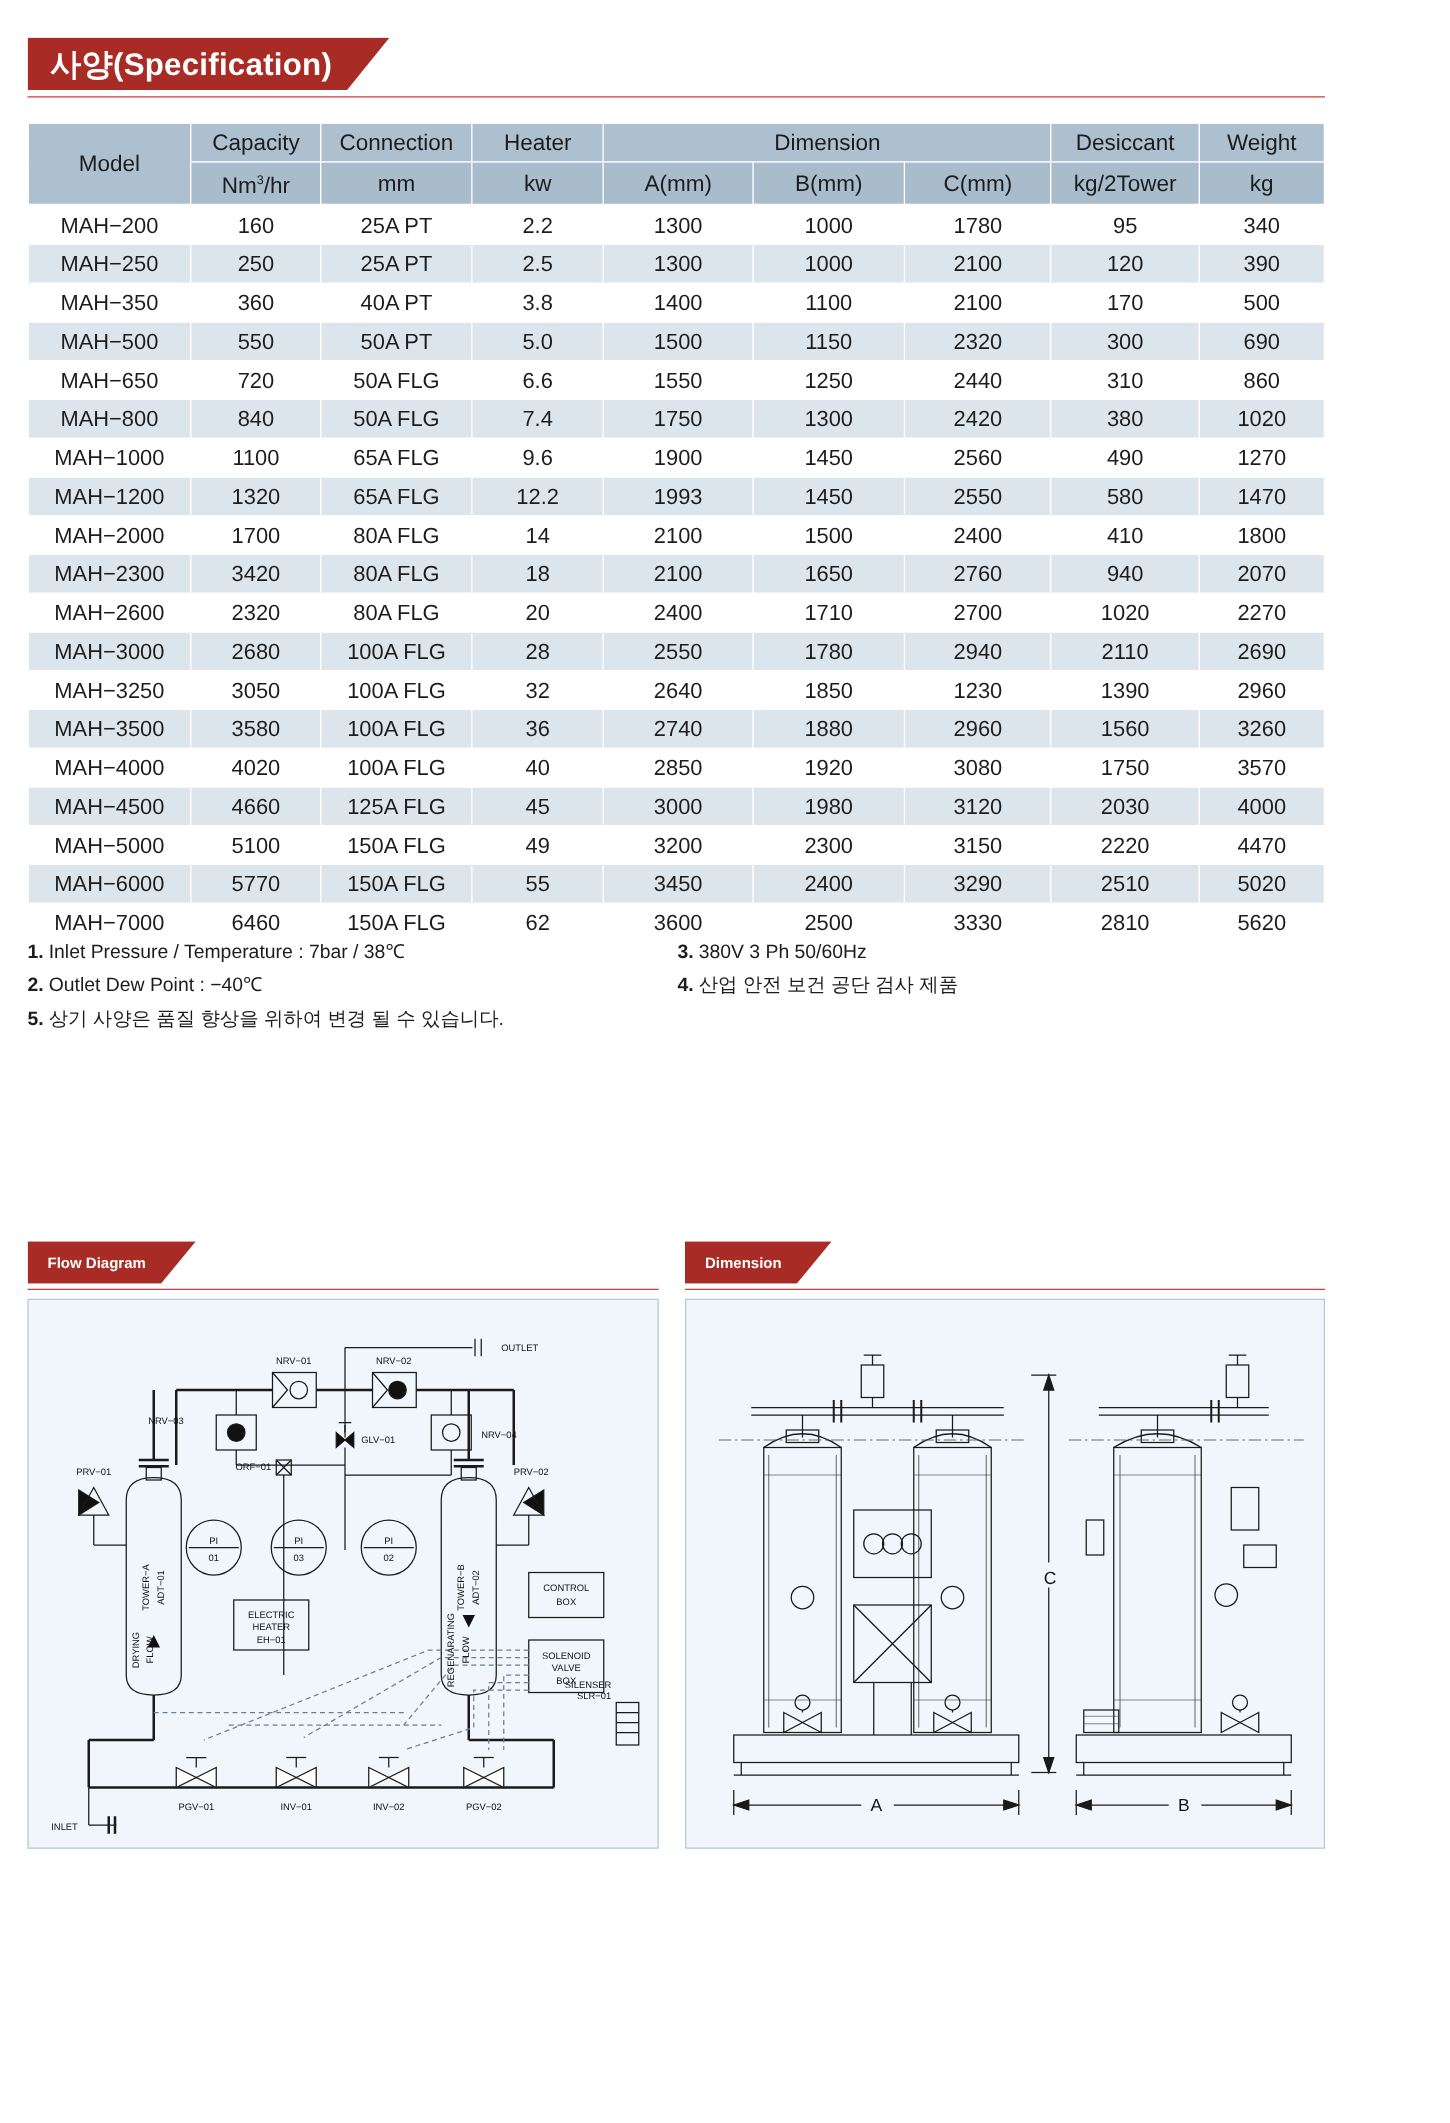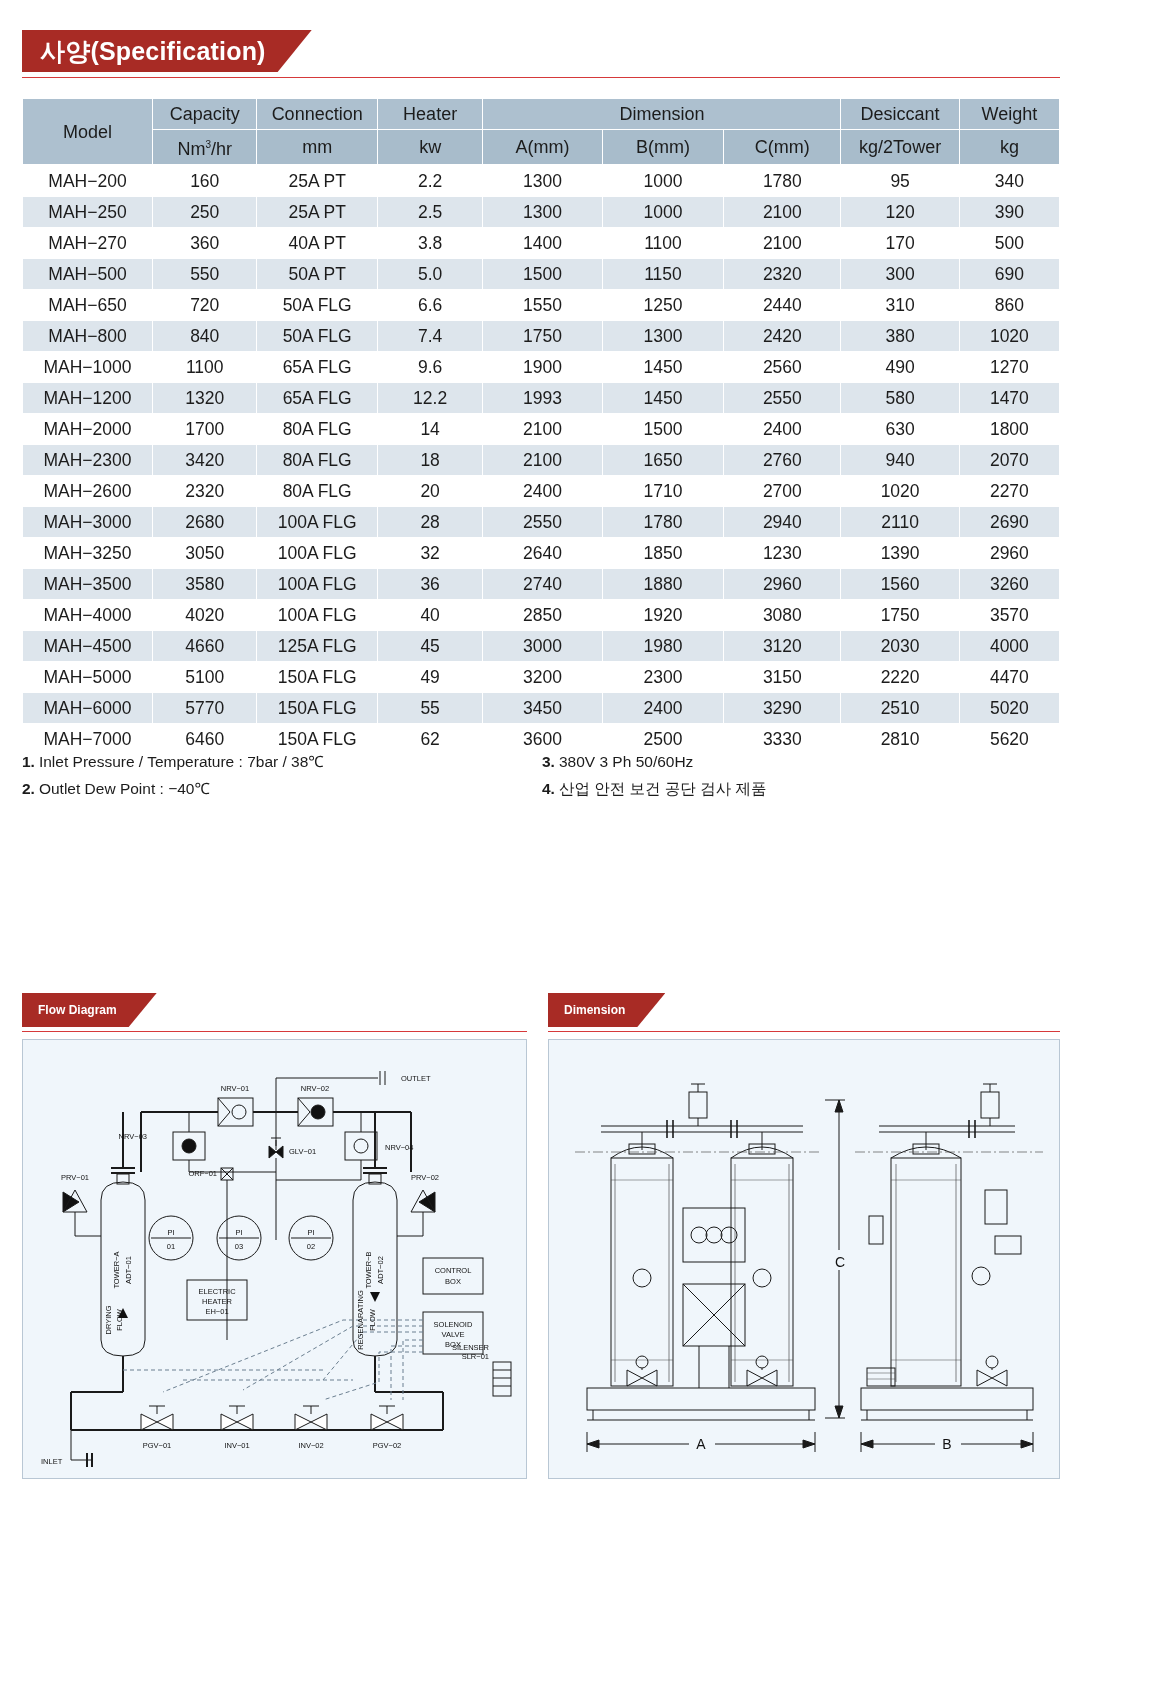--- a/index.html
+++ b/index.html
@@ -149,21 +149,21 @@
             <td>250</td>
             <td>25A PT</td>
             <td>2.5</td>
             <td>1300</td>
             <td>1000</td>
             <td>2100</td>
             <td>120</td>
             <td>390</td>
           </tr>
           <tr>
-            <td>MAH−270</td>
+            <td>MAH−350</td>
             <td>360</td>
             <td>40A PT</td>
             <td>3.8</td>
             <td>1400</td>
             <td>1100</td>
             <td>2100</td>
             <td>170</td>
             <td>500</td>
           </tr>
           <tr>
@@ -222,21 +222,21 @@
             <td>1470</td>
           </tr>
           <tr>
             <td>MAH−2000</td>
             <td>1700</td>
             <td>80A FLG</td>
             <td>14</td>
             <td>2100</td>
             <td>1500</td>
             <td>2400</td>
-            <td>630</td>
+            <td>410</td>
             <td>1800</td>
           </tr>
           <tr>
             <td>MAH−2300</td>
             <td>3420</td>
             <td>80A FLG</td>
             <td>18</td>
             <td>2100</td>
             <td>1650</td>
             <td>2760</td>
@@ -358,20 +358,23 @@
       </div>
       <div class="col">
         <div class="note">
           <span class="num">3.</span><span>380V 3 Ph 50/60Hz</span>
         </div>
         <div class="note">
           <span class="num">4.</span><span>산업 안전 보건 공단 검사 제품</span>
         </div>
       </div>
     </div>
+    <div class="note">
+      <span class="num">5.</span><span>상기 사양은 품질 향상을 위하여 변경 될 수 있습니다.</span>
+    </div>
   </div>
 
   <div class="panel" style="left:22px;top:993px;width:505px;">
     <div class="panel-head" style="width:505px;">
       <div class="band">
         <span>Flow Diagram</span>
       </div>
       <div class="rule" style="width:505px;"></div>
     </div>
     <div class="panel-body" style="margin-top:12px;width:505px;height:440px;">

